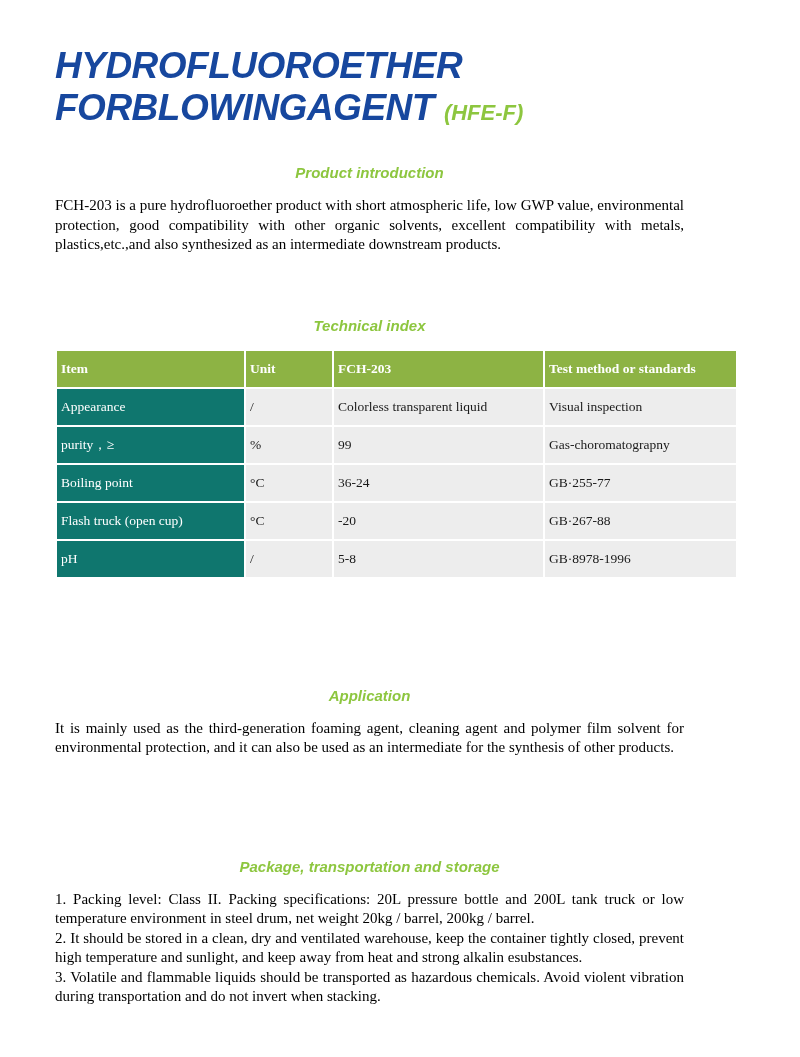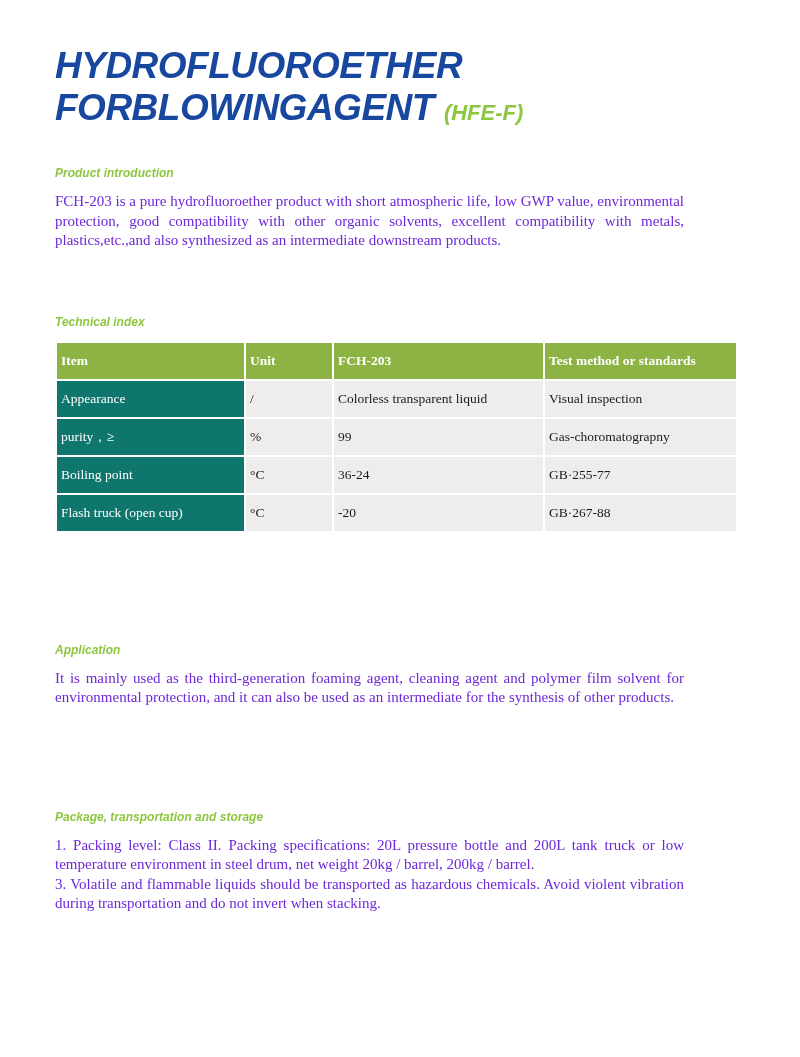--- a/index.html
+++ b/index.html
@@ -31,36 +31,37 @@
     font-style: italic;
     color: #8dc63f;
     letter-spacing: 0;
     margin-left: 10px;
   }
   
   .section-heading {
     font-family: "Liberation Sans", sans-serif;
     font-weight: bold;
     font-style: italic;
-    font-size: 12px;
+    font-size: 15px;
     line-height: 22px;
     color: #8dc63f;
-    margin: 0;
+    margin: 12px;
+    text-align: center;
   }
   .mt-intro-heading   { margin-top: 28px; }
   .mt-tech-heading    { margin-top: 60px; }
   .mt-app-heading     { margin-top: 106px; }
   .mt-pkg-heading     { margin-top: 98px; }
   
   .body-text {
     font-size: 15px;
     line-height: 19.5px;
     text-align: justify;
     margin: 8px 0 0 0;
-    color: #6d28d9;
+    color: #000000;
   }
   .pkg-text p { margin: 0; }
   
   table.tech-table {
     margin-top: 8px;
     width: 693px;
     border-collapse: separate;
     border-spacing: 2px;
     table-layout: fixed;
     font-family: "Liberation Serif", serif;
@@ -139,25 +140,32 @@
         <td class="val-cell">°C</td>
         <td class="val-cell">36-24</td>
         <td class="val-cell">GB·255-77</td>
       </tr>
       <tr>
         <td class="item-cell">Flash truck (open cup)</td>
         <td class="val-cell">°C</td>
         <td class="val-cell">-20</td>
         <td class="val-cell">GB·267-88</td>
       </tr>
+      <tr>
+        <td class="item-cell">pH</td>
+        <td class="val-cell">/</td>
+        <td class="val-cell">5-8</td>
+        <td class="val-cell">GB·8978-1996</td>
+      </tr>
     </tbody>
   </table>
 
   <h2 class="section-heading mt-app-heading">Application</h2>
   <p class="body-text">It is mainly used as the third-generation foaming agent, cleaning agent and polymer film solvent for environmental protection, and it can also be used as an intermediate for the synthesis of other products.</p>
 
   <h2 class="section-heading mt-pkg-heading">Package, transportation and storage</h2>
   <div class="body-text pkg-text">
     <p>1. Packing level: Class II. Packing specifications: 20L pressure bottle and 200L tank truck or low temperature environment in steel drum, net weight 20kg / barrel, 200kg / barrel.</p>
+    <p>2. It should be stored in a clean, dry and ventilated warehouse, keep the container tightly closed, prevent high temperature and sunlight, and keep away from heat and strong alkalin esubstances.</p>
     <p>3. Volatile and flammable liquids should be transported as hazardous chemicals. Avoid violent vibration during transportation and do not invert when stacking.</p>
   </div>
 
 </div>
 
 </body></html>

